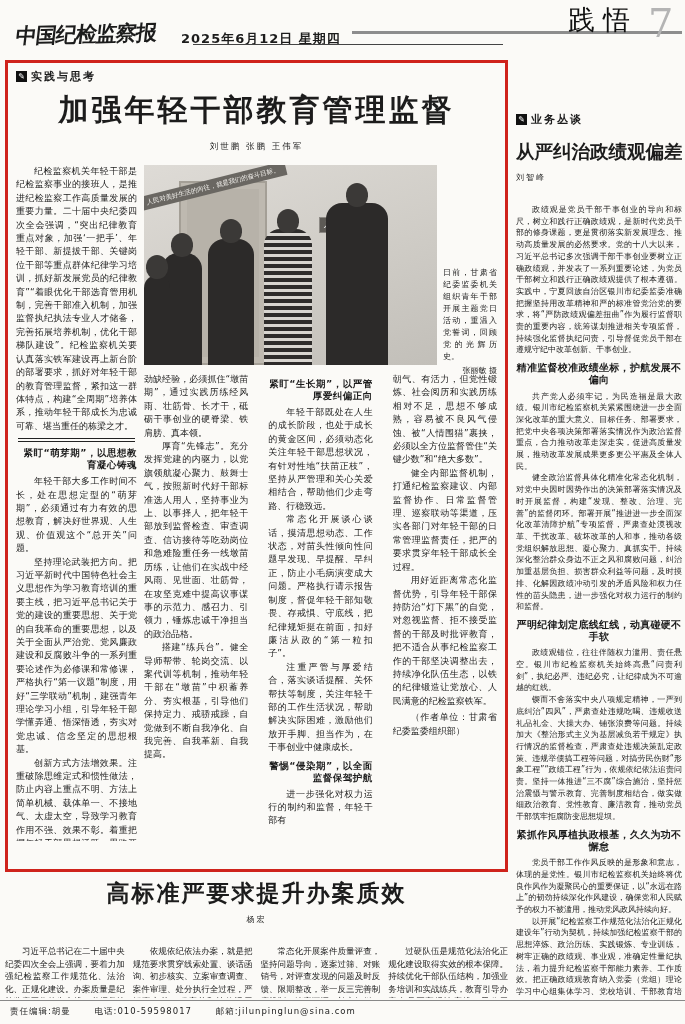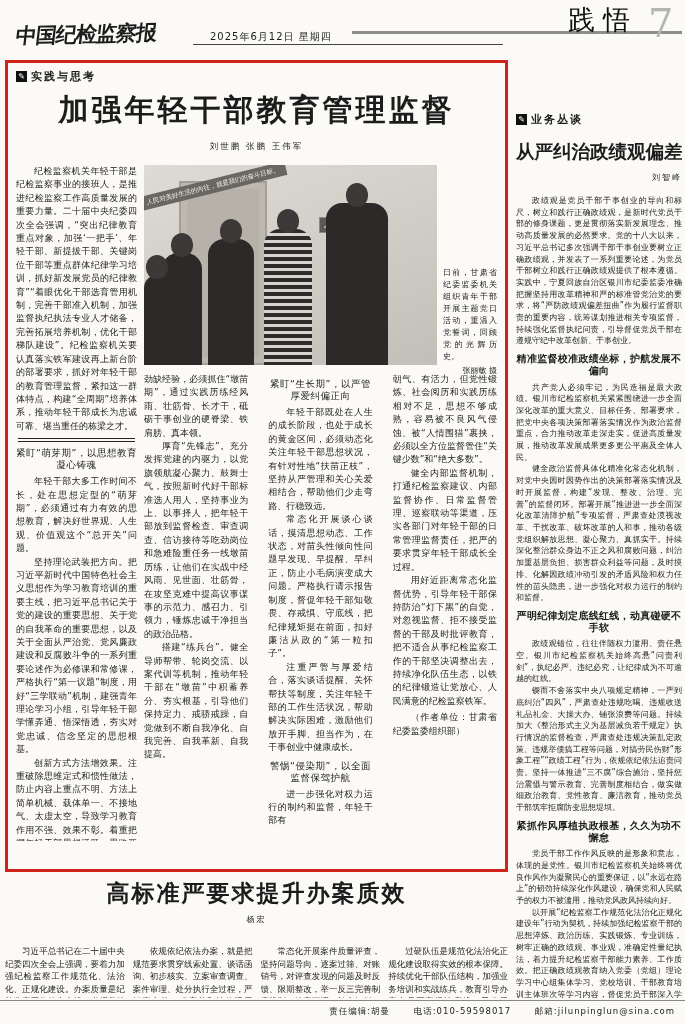--- a/index.html
+++ b/index.html
@@ -10,21 +10,21 @@
     overflow:hidden;
   }
   
   .header { position:absolute; top:0; left:0; width:685px; height:58px; }
   .masthead {
     position:absolute; left:16px; top:20px; width:155px;
     font-family:"DejaVu Serif","Liberation Serif",serif;
     font-size:21px; font-weight:bold; transform:skewX(-8deg) rotate(-1.5deg);
     letter-spacing:-1px; white-space:nowrap;
   }
-  .dateline { position:absolute; left:210px; top:30px; font-size:10px; font-weight:normal; letter-spacing:1px; }
+  .dateline { position:absolute; left:181px; top:30px; font-size:13px; font-weight:bold; letter-spacing:1px; }
   .date-rule { position:absolute; left:193px; top:44px; width:310px; height:1px; background:#444; }
   .page-rule { position:absolute; left:352px; top:31px; width:330px; height:3px; background:#8d8d8d; }
   .edition-name {
     position:absolute; left:568px; top:2px; font-family:"DejaVu Serif","Liberation Serif",serif;
     font-size:27px; letter-spacing:8px; color:#111;
   }
   .page-number {
     position:absolute; left:648px; top:0px; font-family:"DejaVu Serif","Liberation Serif",serif;
     font-size:40px; font-weight:200; color:#b4b4b4;
   }
@@ -45,21 +45,21 @@
     font-size:30px; font-weight:bold; letter-spacing:3px; margin-top:6px;
   }
   .main-authors { text-align:center; font-size:8.5px; letter-spacing:2px; margin-top:10px; color:#222; }
   .main-cols { display:flex; gap:7px; margin-top:12px; height:676px; overflow:hidden; }
   .ncol { font-size:9px; line-height:13.4px; text-align:justify; overflow:hidden; }
   .ncol p { text-indent:2em; }
   .ncol p.noindent { text-indent:0; }
   .col1 { width:121px; flex:0 0 auto; }
   .right-zone { flex:1; display:flex; flex-direction:column; min-width:0; }
   .subhead {
-    font-weight:normal; font-size:9.5px; text-align:center; letter-spacing:0.5px;
+    font-weight:bold; font-size:9.5px; text-align:right; letter-spacing:0.5px;
     margin:5px 0 4px; line-height:12px;
   }
   .divider { border-top:1px solid #222; border-bottom:1px solid #222; height:4px; margin:5px 2px 2px; }
   
   .photo-row { display:flex; gap:6px; height:200px; flex:0 0 auto; }
   .photo {
     position:relative; flex:1; background:linear-gradient(160deg,#dedbd6 0%,#cfccc6 55%,#c2bfb9 100%);
     overflow:hidden;
   }
   .photo .door {
@@ -94,27 +94,27 @@
   .bottom-author { text-align:center; font-size:8px; letter-spacing:2px; margin:5px 0 20px; color:#222; }
   .bottom-cols { display:flex; gap:8px; height:66px; overflow:hidden; }
   .bottom-cols .ncol { flex:1; font-size:8.5px; line-height:12.6px; }
   
   .sidebar { position:absolute; left:516px; top:0; width:166px; height:998px; overflow:hidden; }
   .sb-tag { margin-top:112px; }
   .sb-title {
     text-align:center; font-family:"DejaVu Serif","Liberation Serif",serif;
     font-size:18.5px; font-weight:bold; letter-spacing:0px; margin-top:12px; white-space:nowrap;
   }
-  .sb-author { text-align:right; font-size:8px; letter-spacing:2px; margin:8px 0 12px; color:#222; }
+  .sb-author { text-align:left; font-size:8px; letter-spacing:2px; margin:8px 0 21px; color:#222; }
   .sb-body { font-size:8px; line-height:11.7px; text-align:justify; }
   .sb-body p { text-indent:2em; }
   .sb-sub { font-weight:bold; font-size:10px; text-align:center; margin:6px 0 5px; letter-spacing:0.3px; }
   
   .footer-rule { position:absolute; left:0; top:1000px; width:685px; height:1px; background:#888; }
-  .footer { position:absolute; left:0; top:1006px; width:685px; text-align:right; font-size:8.5px; color:#222; letter-spacing:1px; }
+  .footer { position:absolute; left:0; top:1006px; width:685px; text-align:left; font-size:8.5px; color:#222; letter-spacing:1px; }
   .footer span { margin:0 10px; }
 </style>
 </head>
 <body>
 
 <div class="header">
   <div class="masthead">中国纪检监察报</div>
   <div class="dateline">2025年6月12日  星期四</div>
   <div class="date-rule"></div>
   <div class="page-rule"></div>

